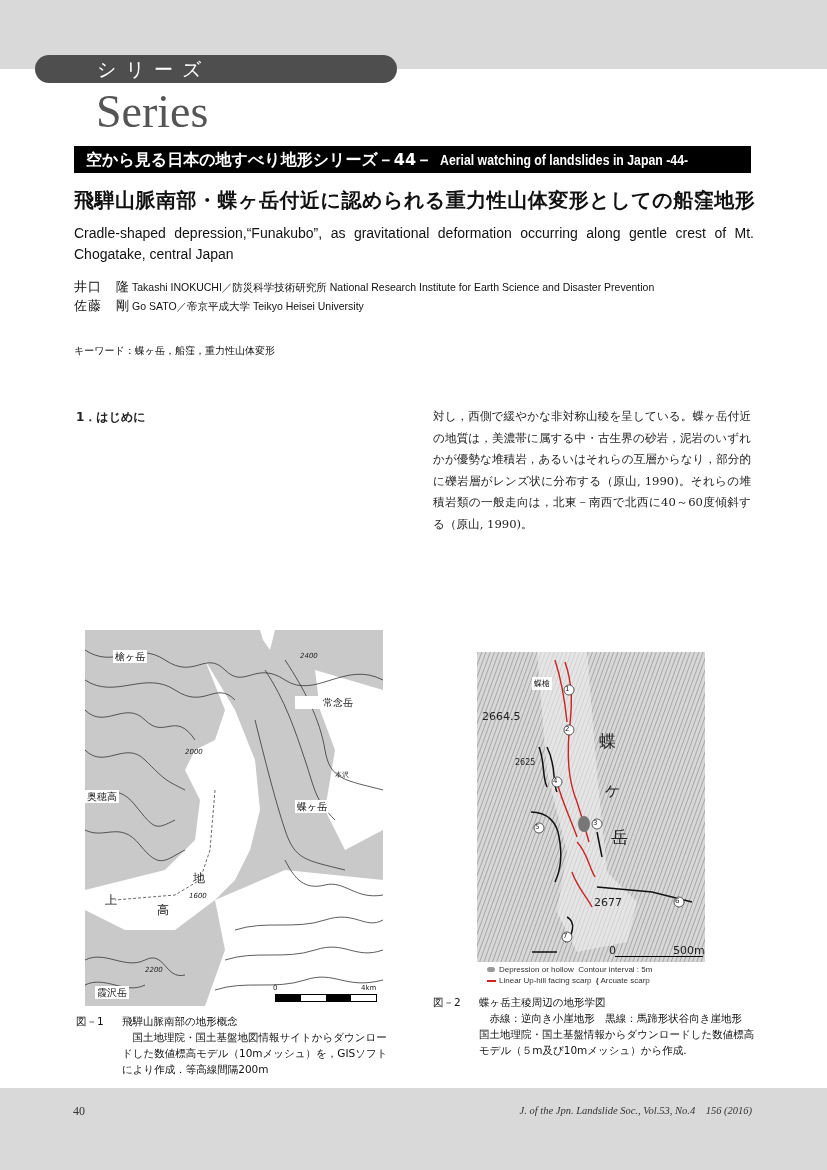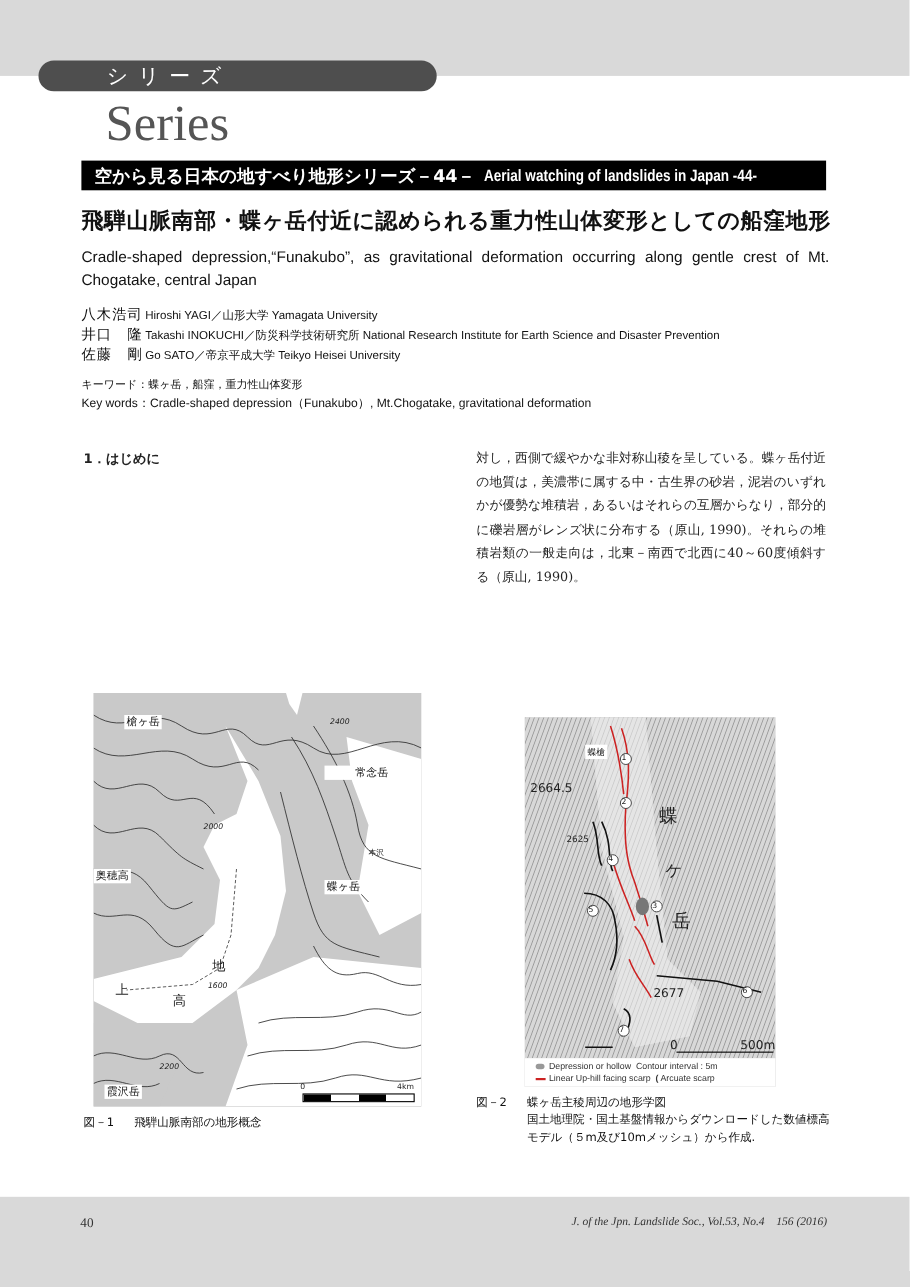--- a/index.html
+++ b/index.html
@@ -66,33 +66,29 @@
 
 <div class="black-bar">
   <span>空から見る日本の地すべり地形シリーズ－44－</span><span class="en">Aerial watching of landslides in Japan -44-</span>
 </div>
 
 <div class="title-jp">飛騨山脈南部・蝶ヶ岳付近に認められる重力性山体変形としての船窪地形</div>
 <div class="title-en">Cradle-shaped depression,“Funakubo”, as gravitational deformation occurring along gentle crest of Mt. Chogatake, central Japan</div>
 
 <div class="authors">
   <div class="author-row">
-    <span class="jp">八木浩司</span><span class="rest">Hiroshi YAGI／山形大学 Yamagata University</span>
-  </div>
-  <div class="author-row">
     <span class="jp">井口　隆</span><span class="rest">Takashi INOKUCHI／防災科学技術研究所 National Research Institute for Earth Science and Disaster Prevention</span>
   </div>
   <div class="author-row">
     <span class="jp">佐藤　剛</span><span class="rest">Go SATO／帝京平成大学 Teikyo Heisei University</span>
   </div>
 </div>
 
 <div class="keywords">
   <div>キーワード：蝶ヶ岳，船窪，重力性山体変形</div>
-  <div class="en">Key words：Cradle-shaped depression（Funakubo）, Mt.Chogatake, gravitational deformation</div>
 </div>
 
 <div class="col col-left">
   <div class="heading">1．はじめに</div>
 </div>
 
 <div class="col col-right-top">
   <p>対し，西側で緩やかな非対称山稜を呈している。蝶ヶ岳付近の地質は，美濃帯に属する中・古生界の砂岩，泥岩のいずれかが優勢な堆積岩，あるいはそれらの互層からなり，部分的に礫岩層がレンズ状に分布する（原山, 1990)。それらの堆積岩類の一般走向は，北東－南西で北西に40～60度傾斜する（原山, 1990)。</p>
 </div>
 
@@ -200,22 +196,24 @@
   <div class="maplabel-plain" style="left:132px;top:292px;font-size:11px;">0</div>
   <div class="maplabel-plain" style="left:196px;top:292px;font-size:11px;">500m</div>
   <div class="legend">
     <div><span style="display:inline-block;width:8px;height:5px;background:#999;border-radius:3px;margin-left:-12px;margin-right:4px;"></span><span>Depression or hollow</span>&nbsp;&nbsp;<span>Contour interval : 5m</span></div>
     <div><span style="display:inline-block;width:9px;height:2px;background:#cc2222;margin-left:-12px;margin-right:3px;vertical-align:middle;"></span><span>Linear Up-hill facing scarp</span>&nbsp;&nbsp;<span style="font-weight:bold;">(</span> <span>Arcuate scarp</span></div>
   </div>
 </div>
 
 <div class="caption cap1">
   <div class="cap-head"><span class="num">図－1</span><span>飛騨山脈南部の地形概念</span></div>
+  <div class="cap-body" style="text-indent:1em;">国土地理院・国土基盤地図情報サイトからダウンロードした数値標高モデル（10mメッシュ）を，GISソフトにより作成．等高線間隔200m</div>
 </div>
 
 <div class="caption cap2">
   <div class="cap-head"><span class="num">図－2</span><span>蝶ヶ岳主稜周辺の地形学図</span></div>
+  <div class="cap-body" style="text-indent:1em;">赤線：逆向き小崖地形　黒線：馬蹄形状谷向き崖地形</div>
   <div class="cap-body">国土地理院・国土基盤情報からダウンロードした数値標高モデル（５m及び10mメッシュ）から作成.</div>
 </div>
 
 <div class="bottom-band"></div>
 <div class="page-no">40</div>
 <div class="journal">J. of the Jpn. Landslide Soc., Vol.53, No.4　156 (2016)</div>
 
 </body></html>

